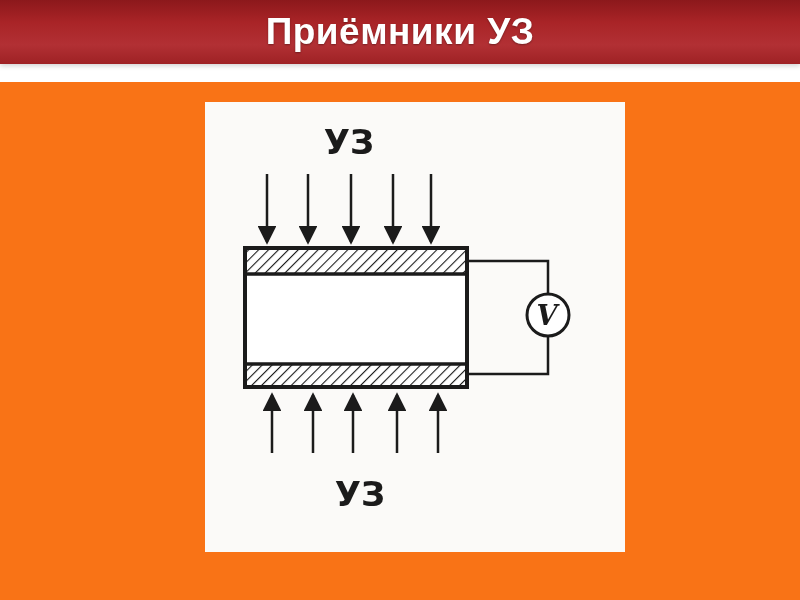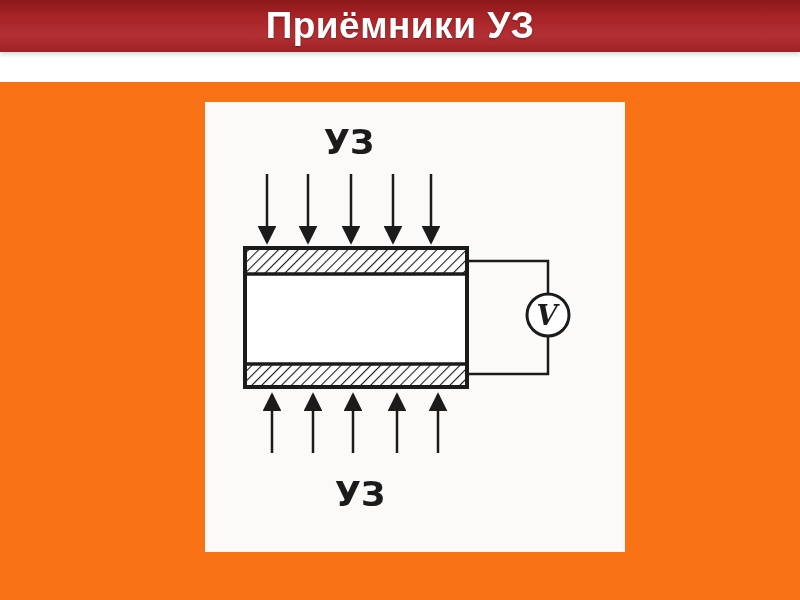--- a/index.html
+++ b/index.html
@@ -14,21 +14,21 @@
   .slide {
     position: relative;
     width: 800px;
     height: 600px;
     background: #ffffff;
   }
   .slide-header {
     position: absolute;
     top: 0; left: 0;
     width: 800px;
-    height: 52px;
+    height: 64px;
     background: linear-gradient(180deg, #8c181b 0%, #a92427 35%, #b23034 70%, #9e2124 100%);
     box-shadow: 0 2px 5px rgba(0,0,0,0.18);
     display: flex;
     align-items: center;
     justify-content: center;
   }
   .slide-title {
     margin: 0;
     color: #ffffff;
     font-size: 37px;

